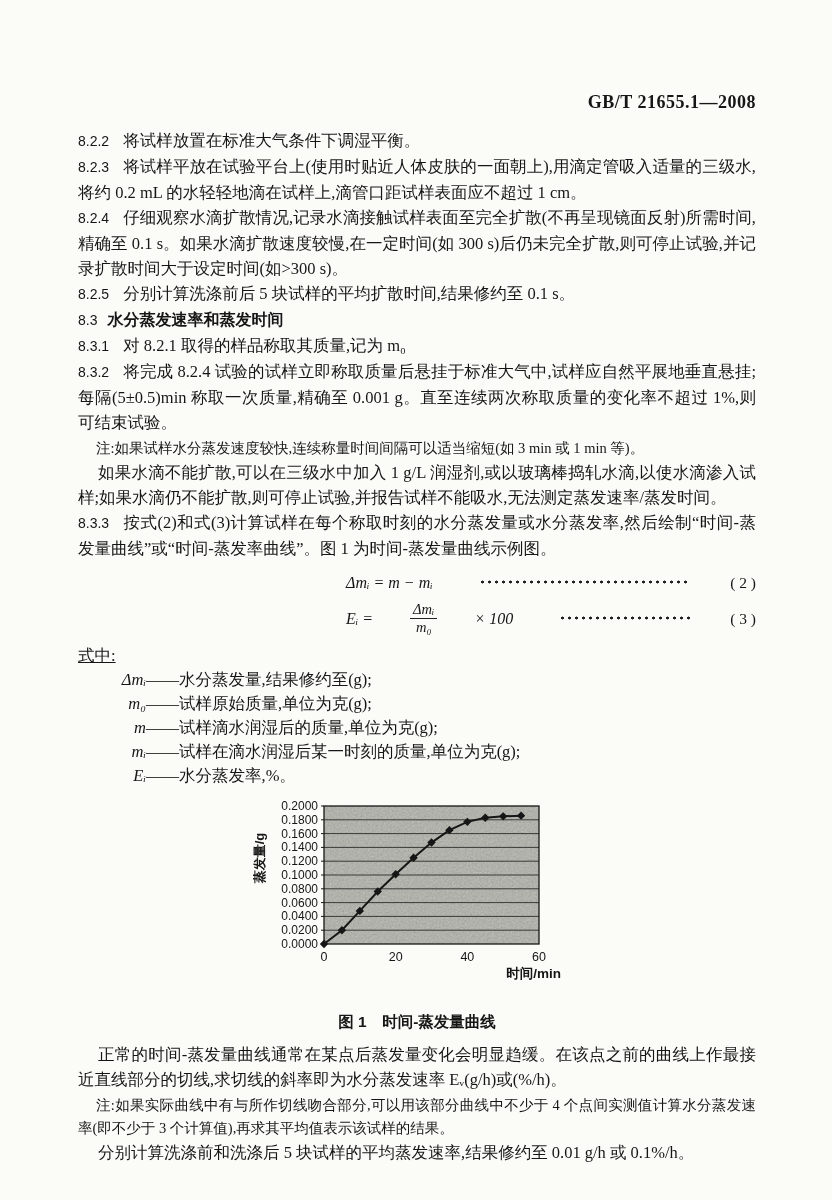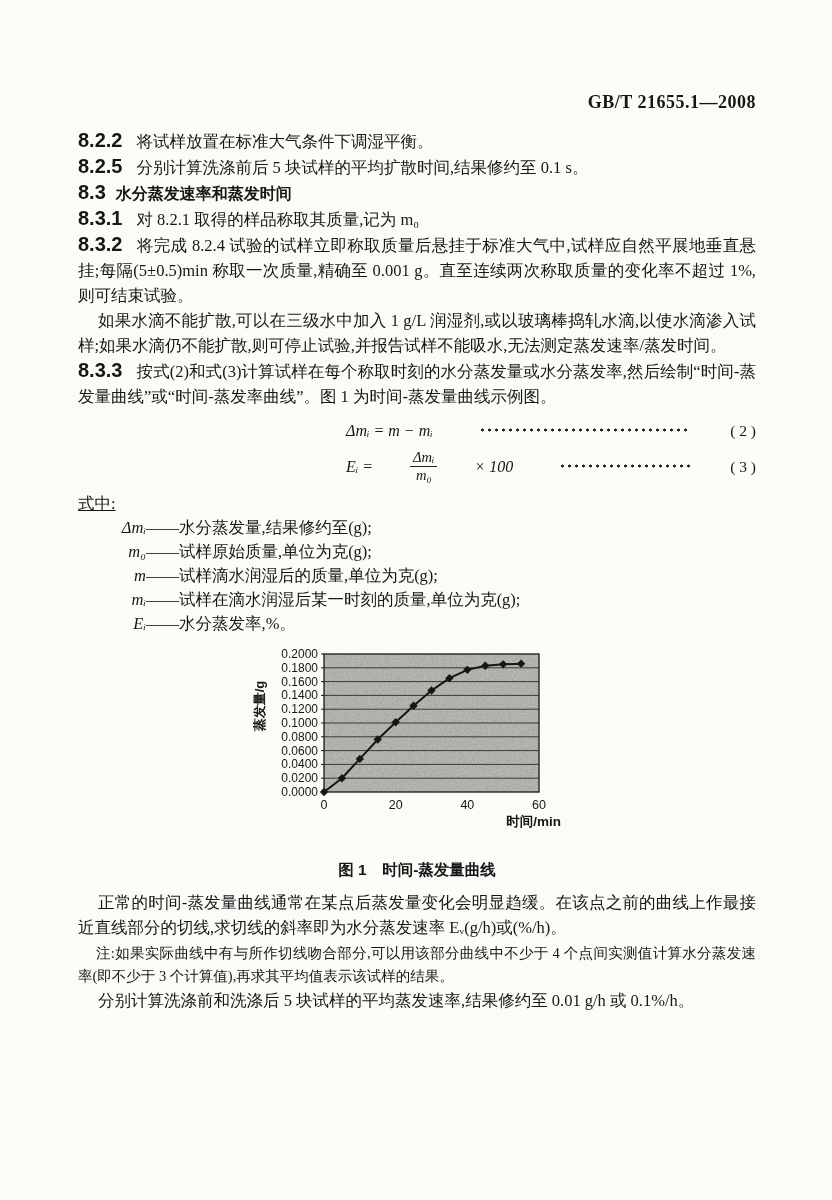--- a/index.html
+++ b/index.html
@@ -7,22 +7,22 @@
     width:832px;height:1200px;overflow:hidden;
     background:#fbfbf8;color:#161616;
     font-family:"Liberation Serif","DejaVu Serif",serif;
     font-size:16.5px;line-height:25px;
   }
   .page{box-sizing:border-box;width:832px;height:1148px;padding:90px 76px 0 78px;}
   .doc-header{text-align:right;font-weight:bold;font-size:18px;
     font-family:"Liberation Serif","DejaVu Serif",serif;letter-spacing:.5px;}
   .content{margin-top:13px;}
   p{margin:0;text-align:justify;}
-  .clause-num{font-weight:bold;font-family:"Liberation Sans","DejaVu Sans",sans-serif;
-    font-size:20px;padding-right:14px;white-space:nowrap;}
+  .clause-num{font-weight:normal;font-family:"Liberation Sans","DejaVu Sans",sans-serif;
+    font-size:14px;padding-right:14px;white-space:nowrap;}
   .sec-heading{font-weight:bold;font-family:"Liberation Sans","DejaVu Sans",sans-serif;font-size:16px;}
   .sec-heading .clause-num{padding-right:10px;}
   .note{font-size:14.5px;line-height:23px;text-indent:18px;margin-top:2px;}
   .indent{text-indent:20px;}
   
   .formula-block{margin:6px 0 4px 0;}
   .formula-row{display:flex;align-items:center;margin-left:268px;height:30px;
     font-style:italic;font-size:16px;gap:32px;}
   .formula-row.tall{height:42px;text-align:right;}
   .frac{display:inline-flex;flex-direction:column;align-items:center;
@@ -48,30 +48,33 @@
 <body>
 
 <div class="page">
 
   <div class="doc-header">GB/T 21655.1—2008</div>
 
   <div class="content">
 
     <p><span class="clause-num">8.2.2</span><span>将试样放置在标准大气条件下调湿平衡。</span></p>
 
+    <p><span class="clause-num">8.2.3</span><span>将试样平放在试验平台上(使用时贴近人体皮肤的一面朝上),用滴定管吸入适量的三级水,将约 0.2 mL 的水轻轻地滴在试样上,滴管口距试样表面应不超过 1 cm。</span></p>
 
+    <p><span class="clause-num">8.2.4</span><span>仔细观察水滴扩散情况,记录水滴接触试样表面至完全扩散(不再呈现镜面反射)所需时间,精确至 0.1 s。如果水滴扩散速度较慢,在一定时间(如 300 s)后仍未完全扩散,则可停止试验,并记录扩散时间大于设定时间(如&gt;300 s)。</span></p>
 
     <p><span class="clause-num">8.2.5</span><span>分别计算洗涤前后 5 块试样的平均扩散时间,结果修约至 0.1 s。</span></p>
 
     <p class="sec-heading"><span class="clause-num">8.3</span><span>水分蒸发速率和蒸发时间</span></p>
 
     <p><span class="clause-num">8.3.1</span><span>对 8.2.1 取得的样品称取其质量,记为 m₀</span></p>
 
     <p><span class="clause-num">8.3.2</span><span>将完成 8.2.4 试验的试样立即称取质量后悬挂于标准大气中,试样应自然平展地垂直悬挂;每隔(5±0.5)min 称取一次质量,精确至 0.001 g。直至连续两次称取质量的变化率不超过 1%,则可结束试验。</span></p>
 
+    <p class="note">注:如果试样水分蒸发速度较快,连续称量时间间隔可以适当缩短(如 3 min 或 1 min 等)。</p>
 
     <p class="indent">如果水滴不能扩散,可以在三级水中加入 1 g/L 润湿剂,或以玻璃棒捣轧水滴,以使水滴渗入试样;如果水滴仍不能扩散,则可停止试验,并报告试样不能吸水,无法测定蒸发速率/蒸发时间。</p>
 
     <p><span class="clause-num">8.3.3</span><span>按式(2)和式(3)计算试样在每个称取时刻的水分蒸发量或水分蒸发率,然后绘制“时间-蒸发量曲线”或“时间-蒸发率曲线”。图 1 为时间-蒸发量曲线示例图。</span></p>
 
     <div class="formula-block">
       <div class="formula-row">
         <span>Δmᵢ = m − mᵢ</span>
         <span class="leader"></span>
         <span class="formula-num">( 2 )</span>

